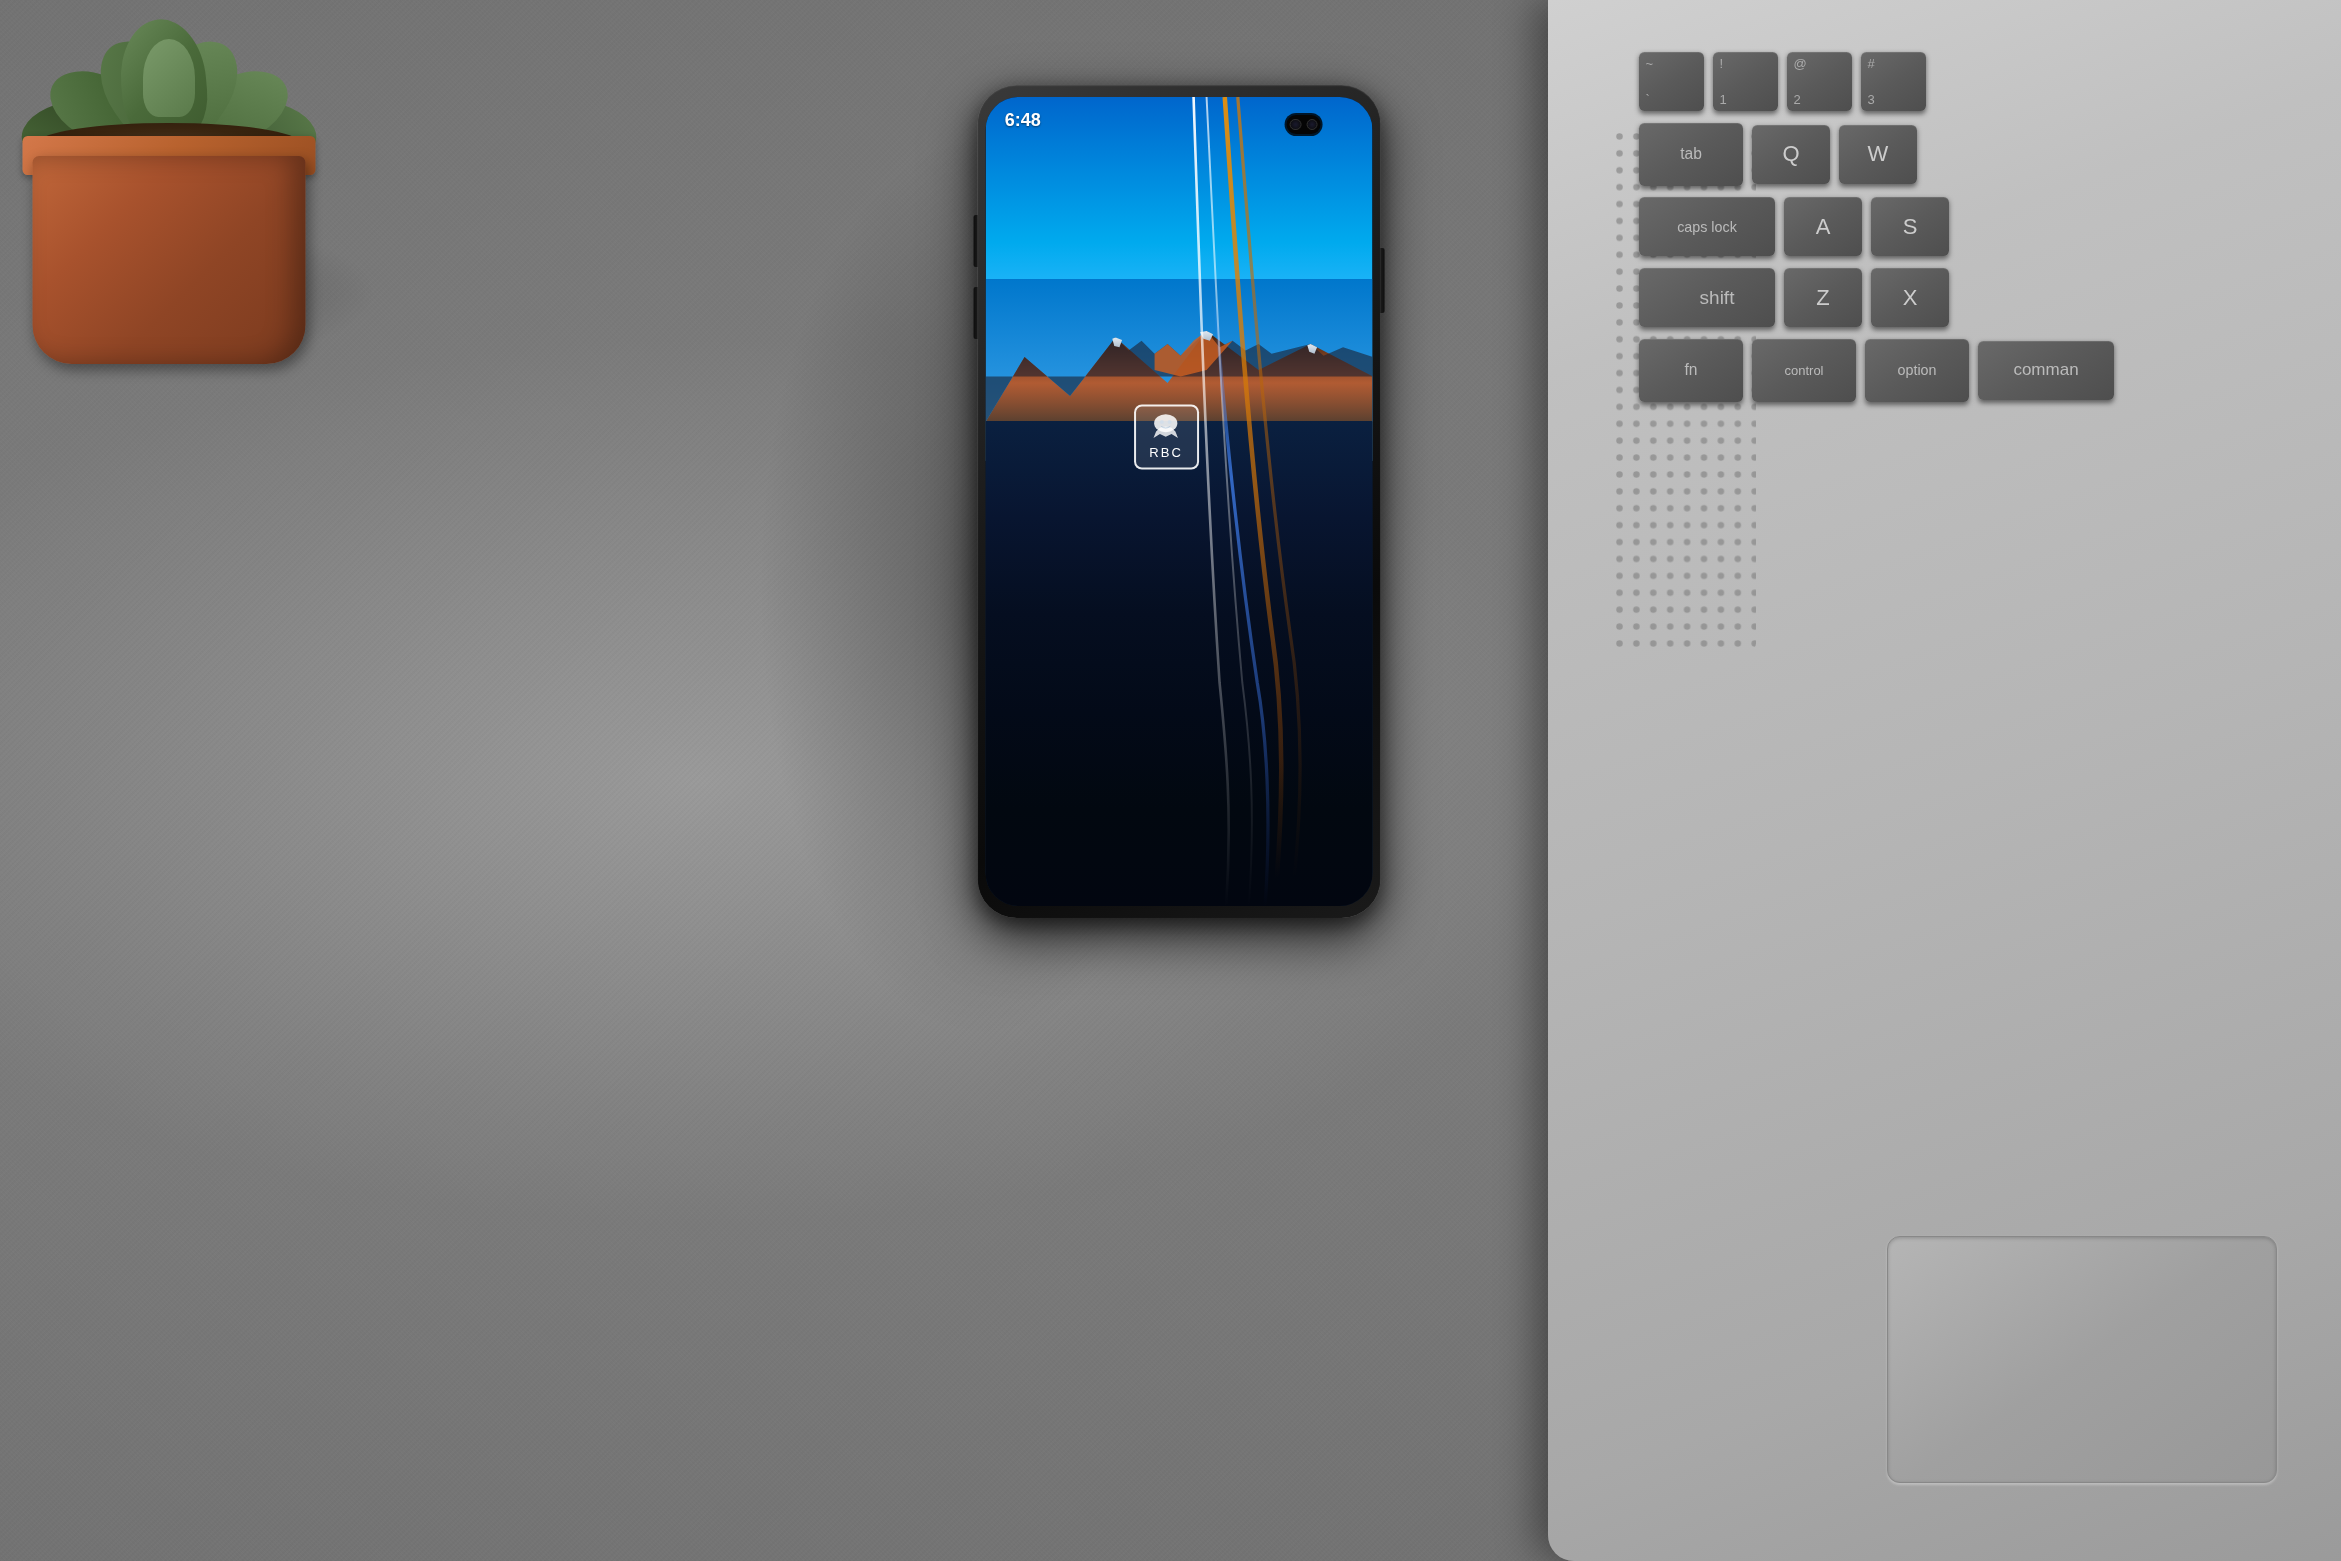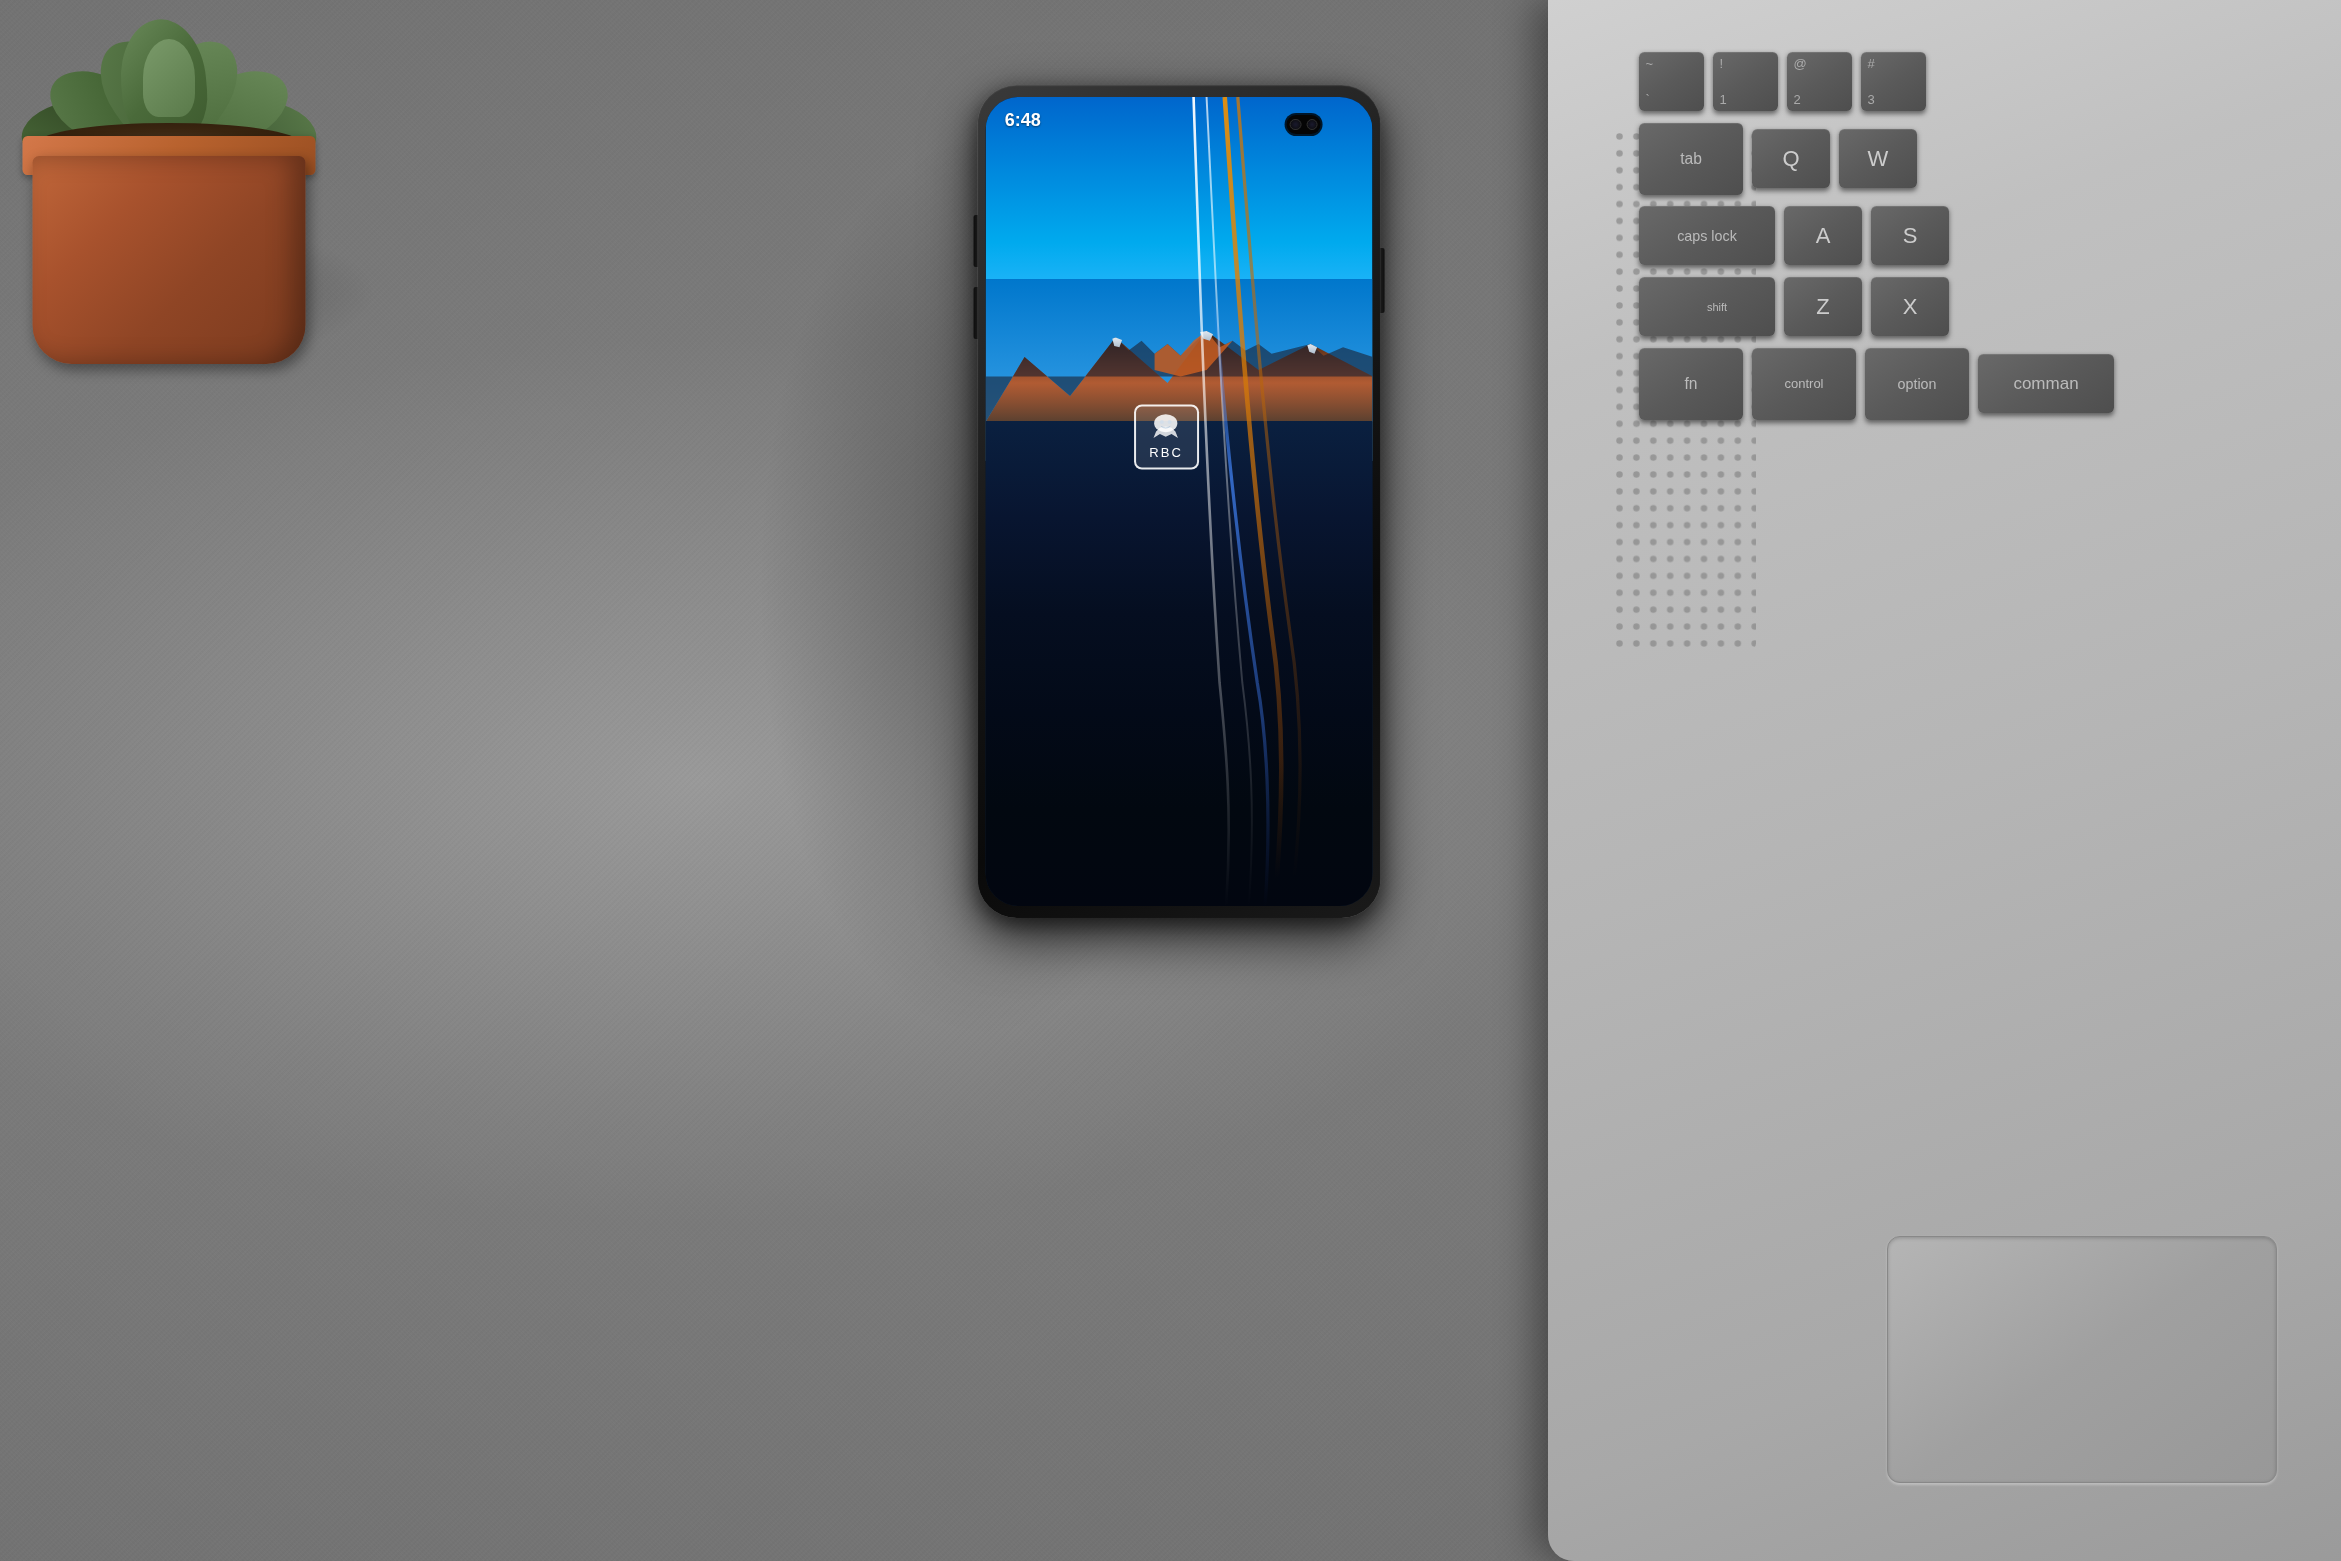--- a/index.html
+++ b/index.html
@@ -171,21 +171,21 @@
       align-items: center;
       justify-content: center;
       font-size: 18px;
       font-weight: 400;
       box-shadow: 0 2.6px 5.2px rgba(0,0,0,0.5), inset 0 0.7px 0.7px rgba(255,255,255,0.15);
       position: relative;
     }
 
     .key-small { width: 65px; height: 59px; }
     .key-medium { width: 78px; height: 59px; }
-    .key-large { width: 104px; height: 72px; font-size: 15.6px; }
+    .key-large { width: 104px; height: 63px; font-size: 15.6px; }
     .key-xlarge { width: 136px; height: 59px; font-size: 15.6px; }
 
     .key-label-top {
       position: absolute;
       top: 5.2px;
       left: 6.5px;
       font-size: 13px;
       color: #aaa;
       line-height: 1;
     }
@@ -632,21 +632,21 @@
         <div class="key key-medium">
           <span style="font-size:22px; color:#ccc;">A</span>
         </div>
         <div class="key key-medium">
           <span style="font-size:22px; color:#ccc;">S</span>
         </div>
       </div>
 
       <div class="key-row">
         <div class="key key-xlarge">
-          <span style="font-size:11px; color:#bbb;margin-left:20px;">shift</span>
+          <span style="font-size:19px; color:#bbb;margin-left:20px;">shift</span>
         </div>
         <div class="key key-medium">
           <span style="font-size:22px; color:#ccc;">Z</span>
         </div>
         <div class="key key-medium">
           <span style="font-size:22px; color:#ccc;">X</span>
         </div>
       </div>
 
       <div class="key-row">

